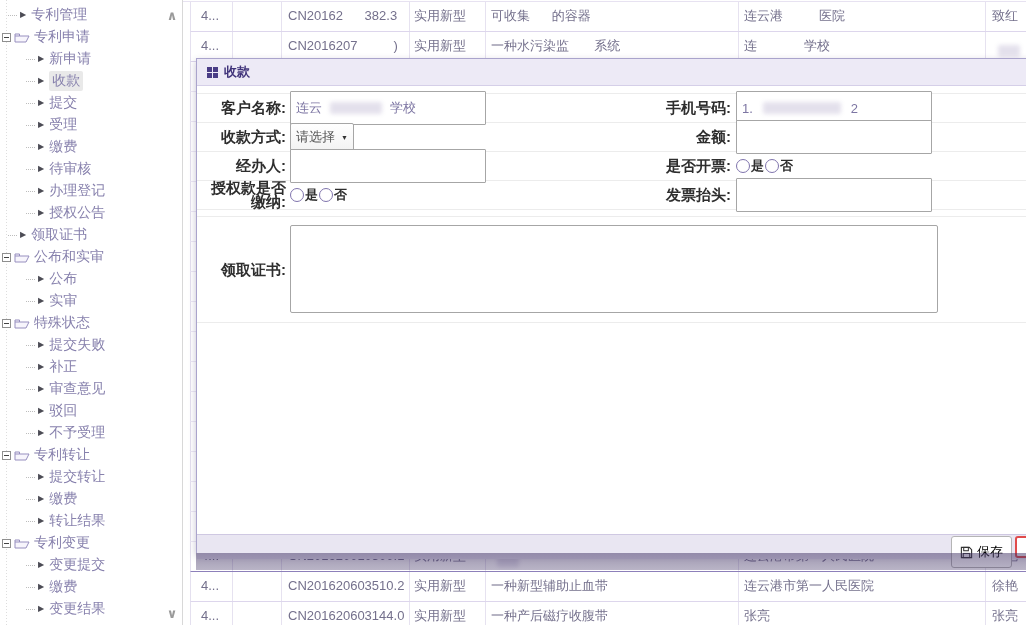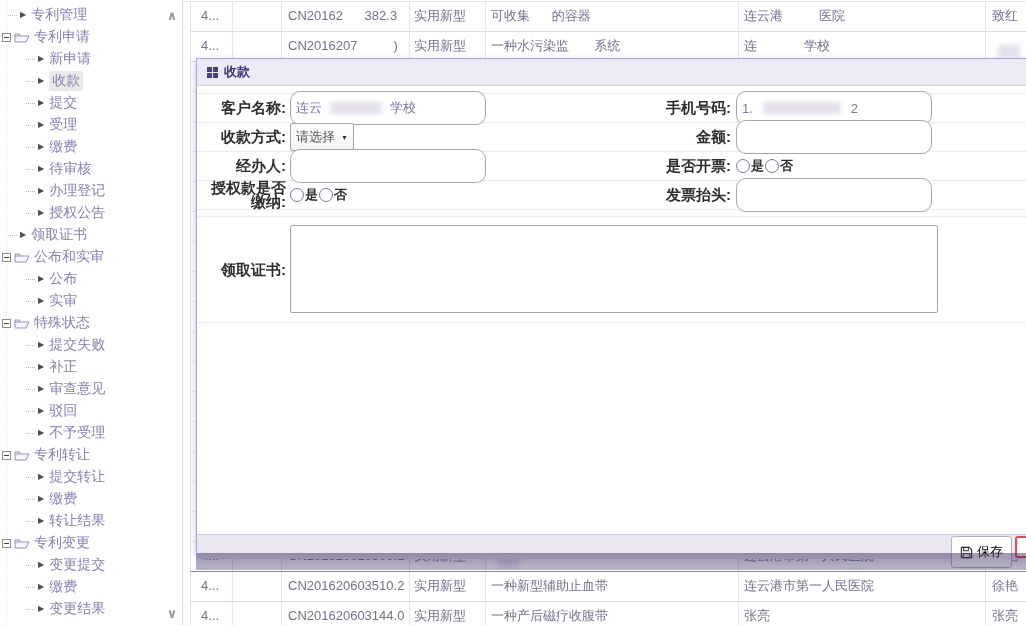--- a/index.html
+++ b/index.html
@@ -51,21 +51,21 @@
   .mtitle { color:#40337a; font-weight:bold; font-size:13px; }
   .mbody { position:relative; height:441px; background:#fff; }
   .fields { border-top:1px solid #ececec; margin-top:7px; }
   .frow { position:relative; height:29px; border-bottom:1px solid #ececec; }
   .spacer { height:7px; border-bottom:1px solid #ececec; }
   .flbl { position:absolute; top:50%; transform:translateY(-50%); font-weight:bold; color:#2e2e2e;
           font-size:15px; line-height:14px; }
   .flbl.l { left:0; width:89px; text-align:right; }
   .flbl.r { left:440px; width:94px; text-align:right; }
   .fbox { position:absolute; top:50%; transform:translateY(-50%); height:22px; border:1px solid #a6a6a6;
-          border-radius:10px; background:#fff; display:flex; align-items:center; padding:16px 5px;
+          border-radius:1px; background:#fff; display:flex; align-items:center; padding:16px 5px;
           font-size:13px; color:#7d76a3; }
   .fbox.l { left:93px; width:196px; }
   .fbox.r { left:539px; width:196px; }
   .vsm { width:52px; margin:0 8px; }
   .vsm2 { width:78px; margin:0 10px; }
   .fselect { position:absolute; left:93px; top:50%; transform:translateY(-50%); width:64px; height:28px;
              border:1px solid #a6a6a6; border-radius:2px; background:linear-gradient(#fff,#f3f3f3);
              display:flex; align-items:center; padding:0 5px; font-size:13px; color:#555; }
   .dcaret { margin-left:auto; font-size:7px; color:#333; }
   .radios { position:absolute; top:50%; transform:translateY(-50%); display:flex; align-items:center; }

